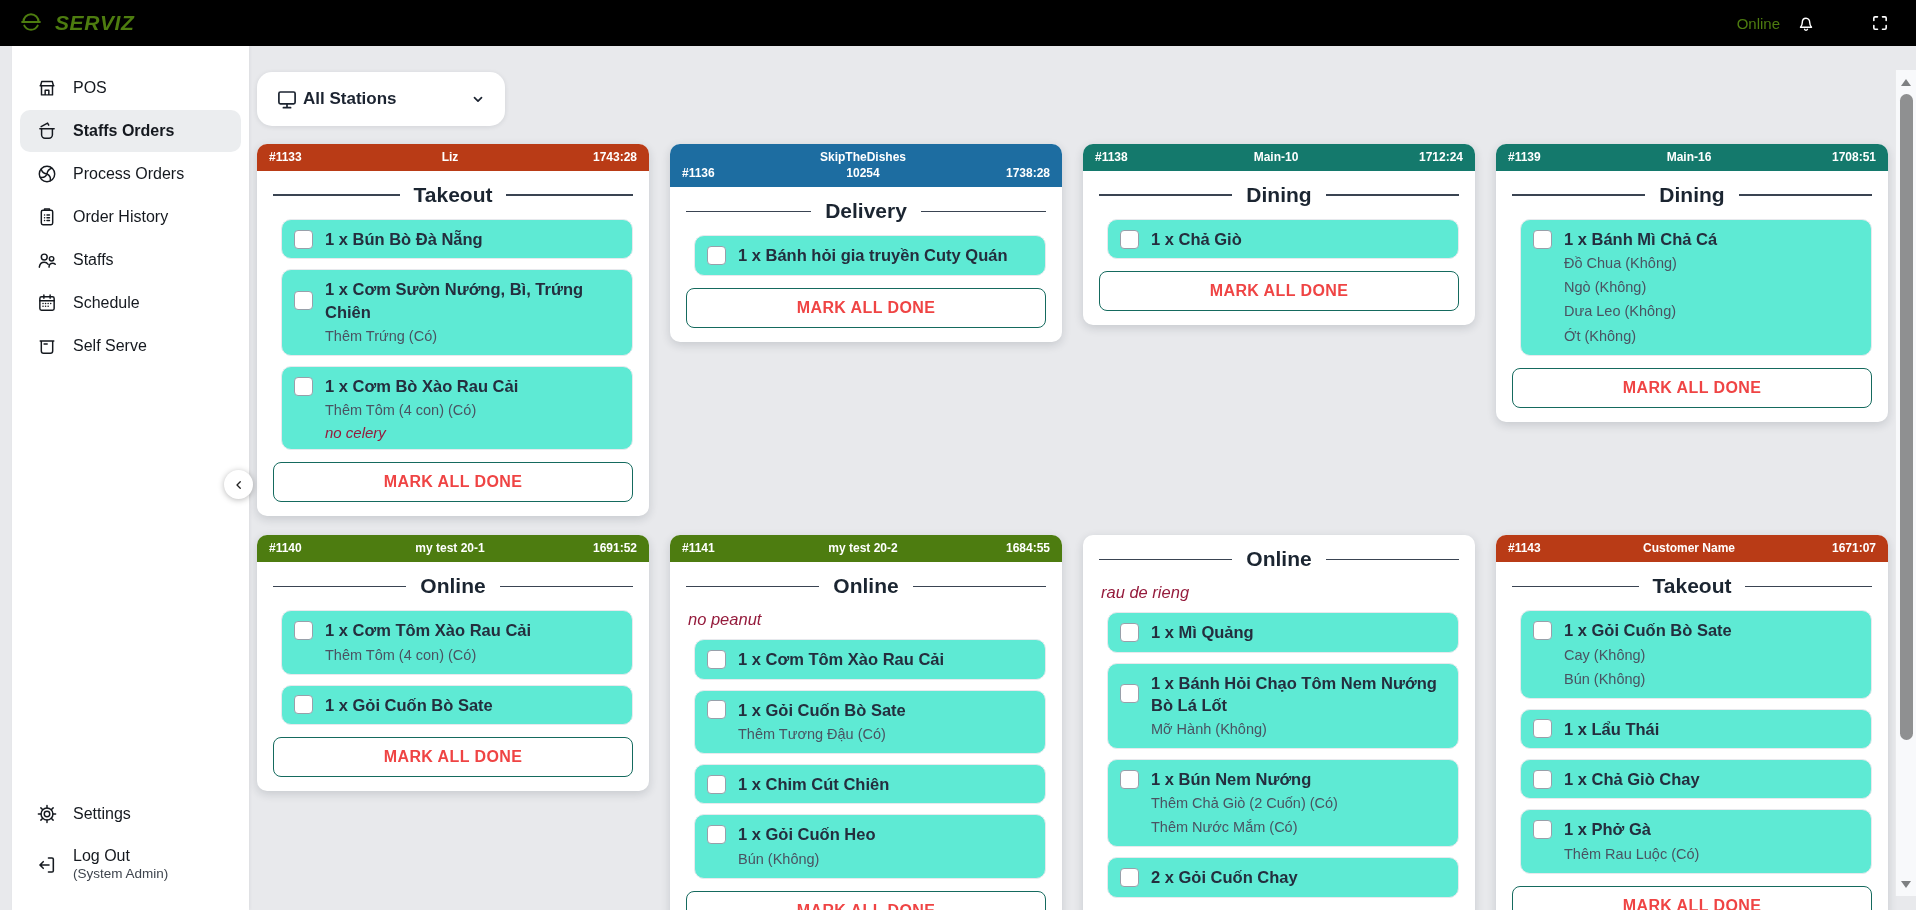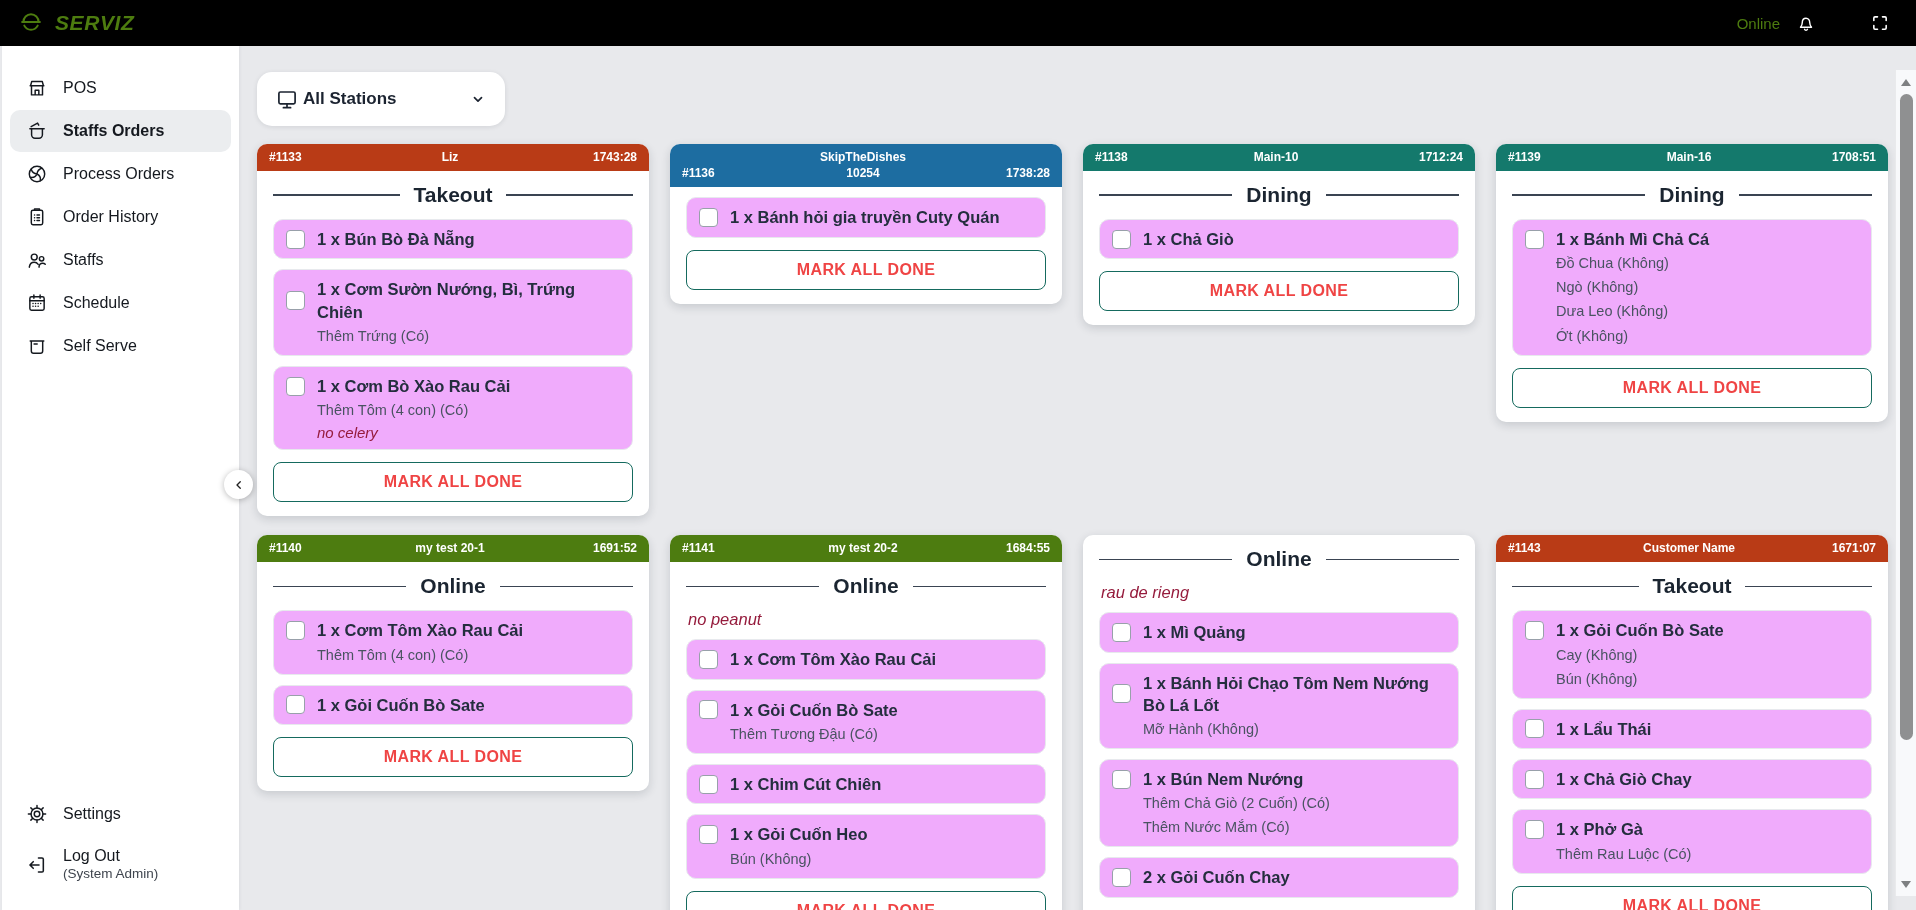--- a/index.html
+++ b/index.html
@@ -19,21 +19,21 @@
   }
   .brand { display:flex; align-items:center; gap:11px; }
   .brand-name { font-style:italic; font-weight:800; font-size:21px; letter-spacing:.6px; }
   .topbar-right { display:flex; align-items:center; gap:14px; }
   .status-label { font-size:15px; }
   .icon-btn { background:none; border:none; color:#fff; padding:2px; cursor:pointer; }
   .fs-gap { width:22px; }
 
   
   .sidebar {
-    position:fixed; top:46px; left:2px; bottom:0; width:237px; background:#fff;
+    position:fixed; top:46px; left:12px; bottom:0; width:237px; background:#fff;
     display:flex; flex-direction:column; padding:20px 0 16px 0;
     box-shadow:1px 0 3px rgba(30,40,50,.06); z-index:20;
   }
   .side-item {
     display:flex; align-items:center; gap:15px; padding:10px 16px;
     margin:1px 8px; border-radius:10px; font-size:16px; color:#15191f; cursor:pointer;
   }
   .side-item.active { background:#ebedef; font-weight:700; }
   .side-item .lbl-wrap { display:flex; flex-direction:column; line-height:1.25; }
   .side-item .sub { font-size:13.5px; color:#3f454e; font-weight:400; }
@@ -64,22 +64,22 @@
     padding:5px 12px 6px; color:#fff; font-weight:600; font-size:12px; line-height:1.35;
   }
   .hd-id { min-width:52px; text-align:left; }
   .hd-name { flex:1; text-align:center; }
   .hd-timer { min-width:58px; text-align:right; }
   .card-body { padding:10px 16px 14px; }
   .type-row { display:flex; align-items:center; gap:14px; margin:2px 0 12px;
               color:#1b2531; font-weight:700; font-size:21px; }
   .type-row .line { flex:1; height:1.5px; background:#3a4452; }
   .card-note { font-style:italic; color:#951b3c; font-size:16.5px; margin:0 0 10px 2px; }
-  .item { background:#f0abfc; border:1px solid #e7e9ed; border-radius:10px;
-          padding:8px 12px; margin-bottom:10px; cursor:pointer; }
+  .item { background:#5eead4; border:1px solid #e7e9ed; border-radius:10px;
+          padding:8px 12px; margin-bottom:10px; cursor:pointer;margin-left:8px; }
   .irow { display:flex; align-items:center; gap:12px; }
   .cb { width:19px; height:19px; border:1.6px solid #98a0aa; border-radius:4px;
         background:#fff; flex:none; cursor:pointer; }
   .ititle { font-weight:700; font-size:16.5px; color:#242e3e; line-height:1.35; }
   .mod { margin:3px 0 0 31px; color:#4a5362; font-size:14.5px; line-height:1.45; }
   .inote { margin:3px 0 0 31px; color:#951b3c; font-style:italic; font-size:15px; }
   .done-btn { display:block; width:100%; margin-top:12px; background:#fff;
               border:1.6px solid #156a5e; border-radius:8px; color:#ef4444;
               font-weight:700; font-size:16px; letter-spacing:.4px; padding:10px 0;
               cursor:pointer; font-family:inherit; }
@@ -283,20 +283,25 @@
           <button class="done-btn">MARK ALL DONE</button>
         </div>
       </article>
       <article class="card">
         <div class="card-header" style="background:#1d6da1">
           <span class="hd-id">#1136</span>
           <span class="hd-name">SkipTheDishes<br>10254</span>
           <span class="hd-timer">1738:28</span>
         </div>
         <div class="card-body">
+          <div class="type-row">
+            <span class="line"></span>
+            <span>Delivery</span>
+            <span class="line"></span>
+          </div>
           <div class="item">
             <div class="irow">
               <span class="cb"></span>
               <span class="ititle">1 x Bánh hỏi gia truyền Cuty Quán</span>
             </div>
           </div>
           <button class="done-btn">MARK ALL DONE</button>
         </div>
       </article>
       <article class="card">

